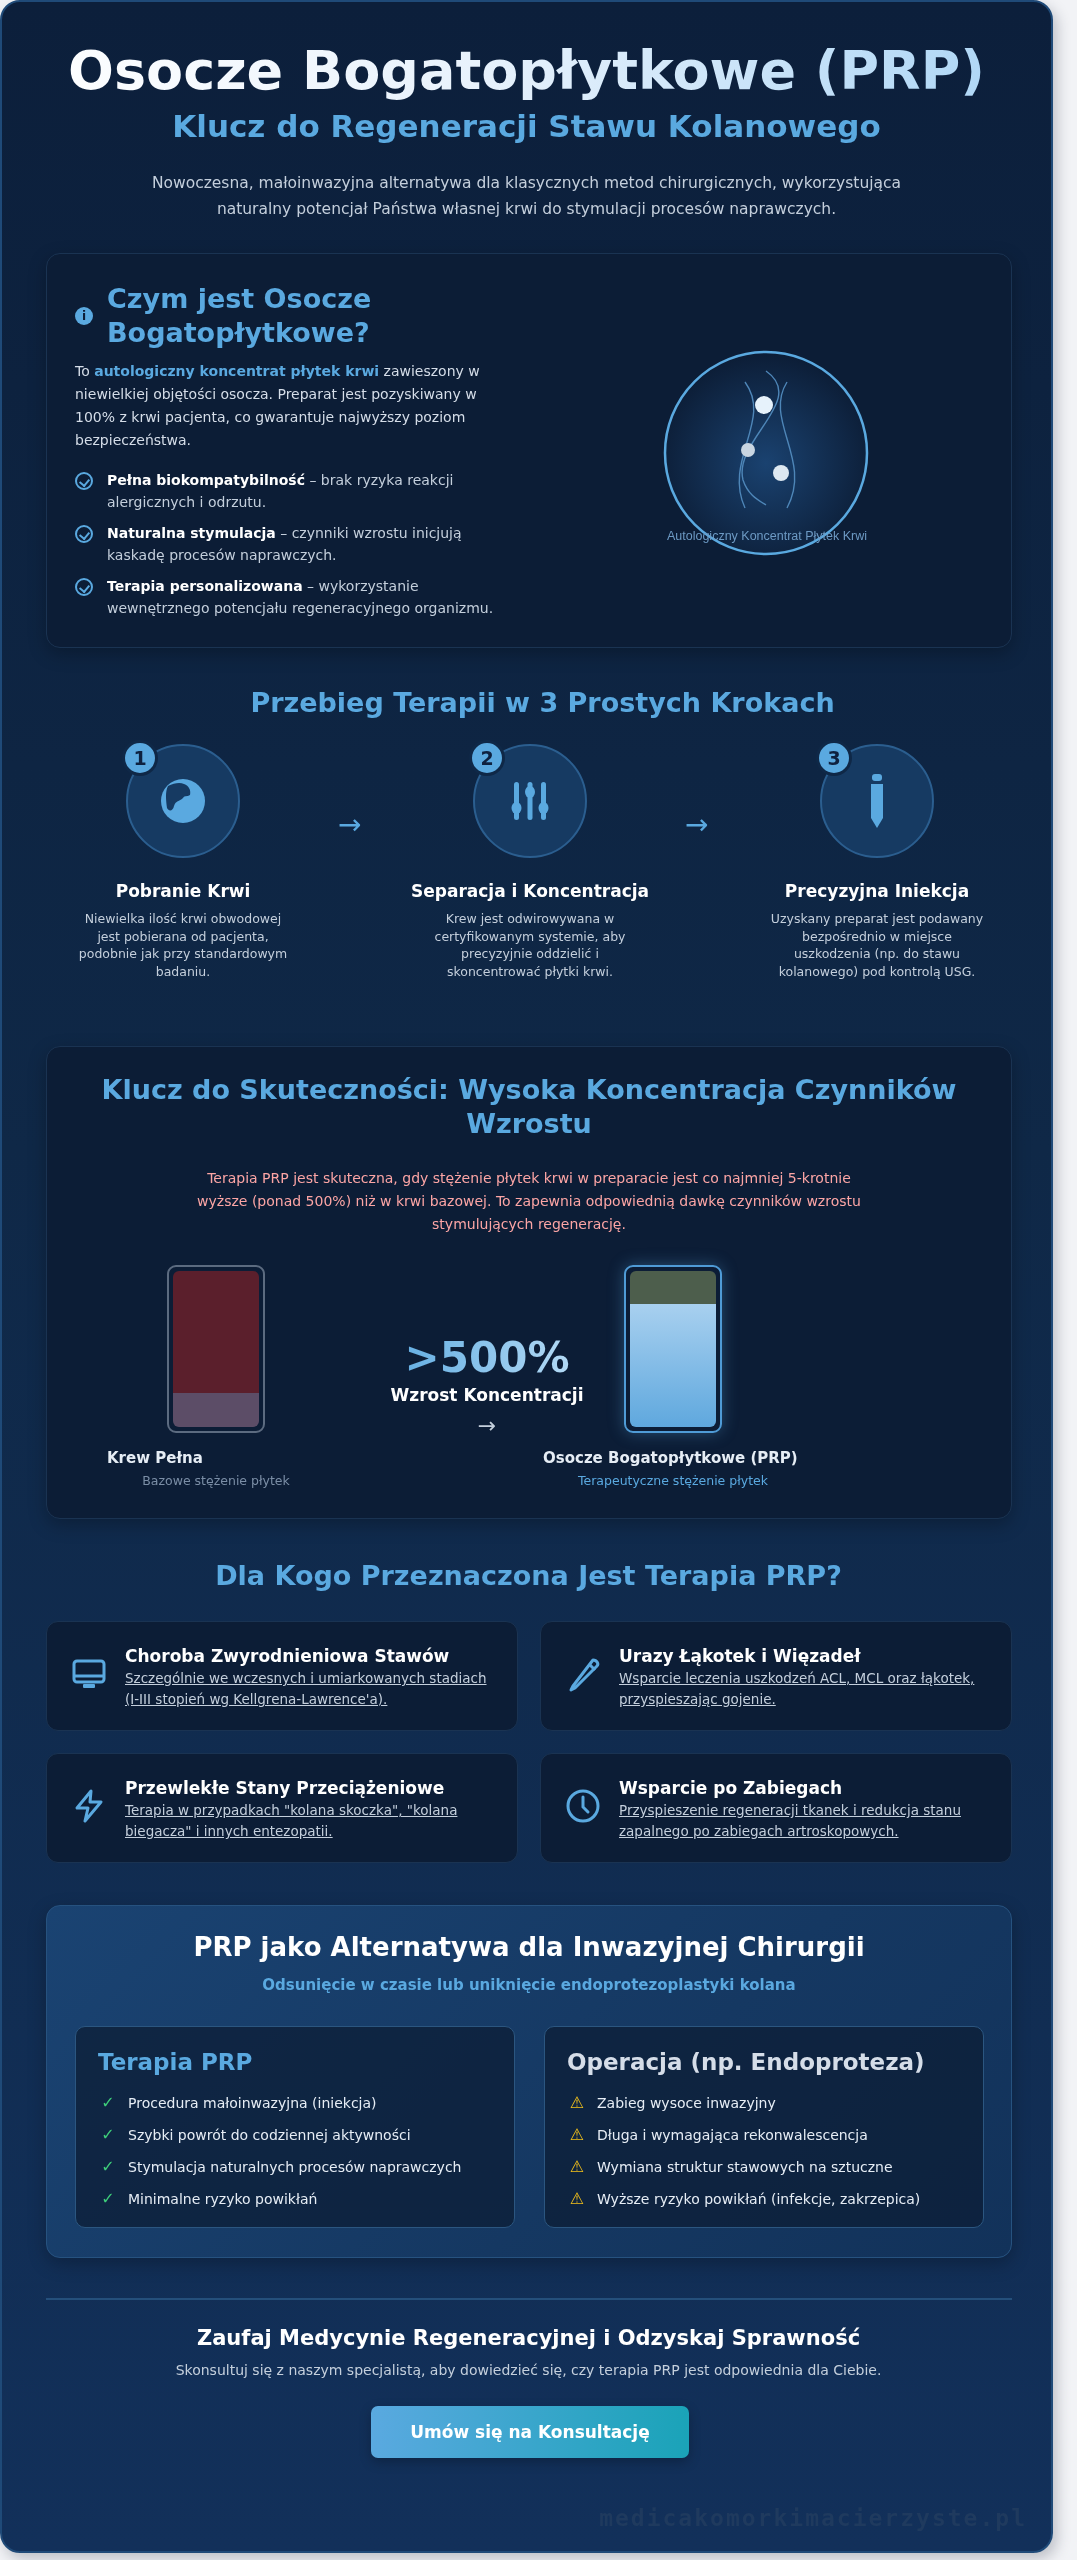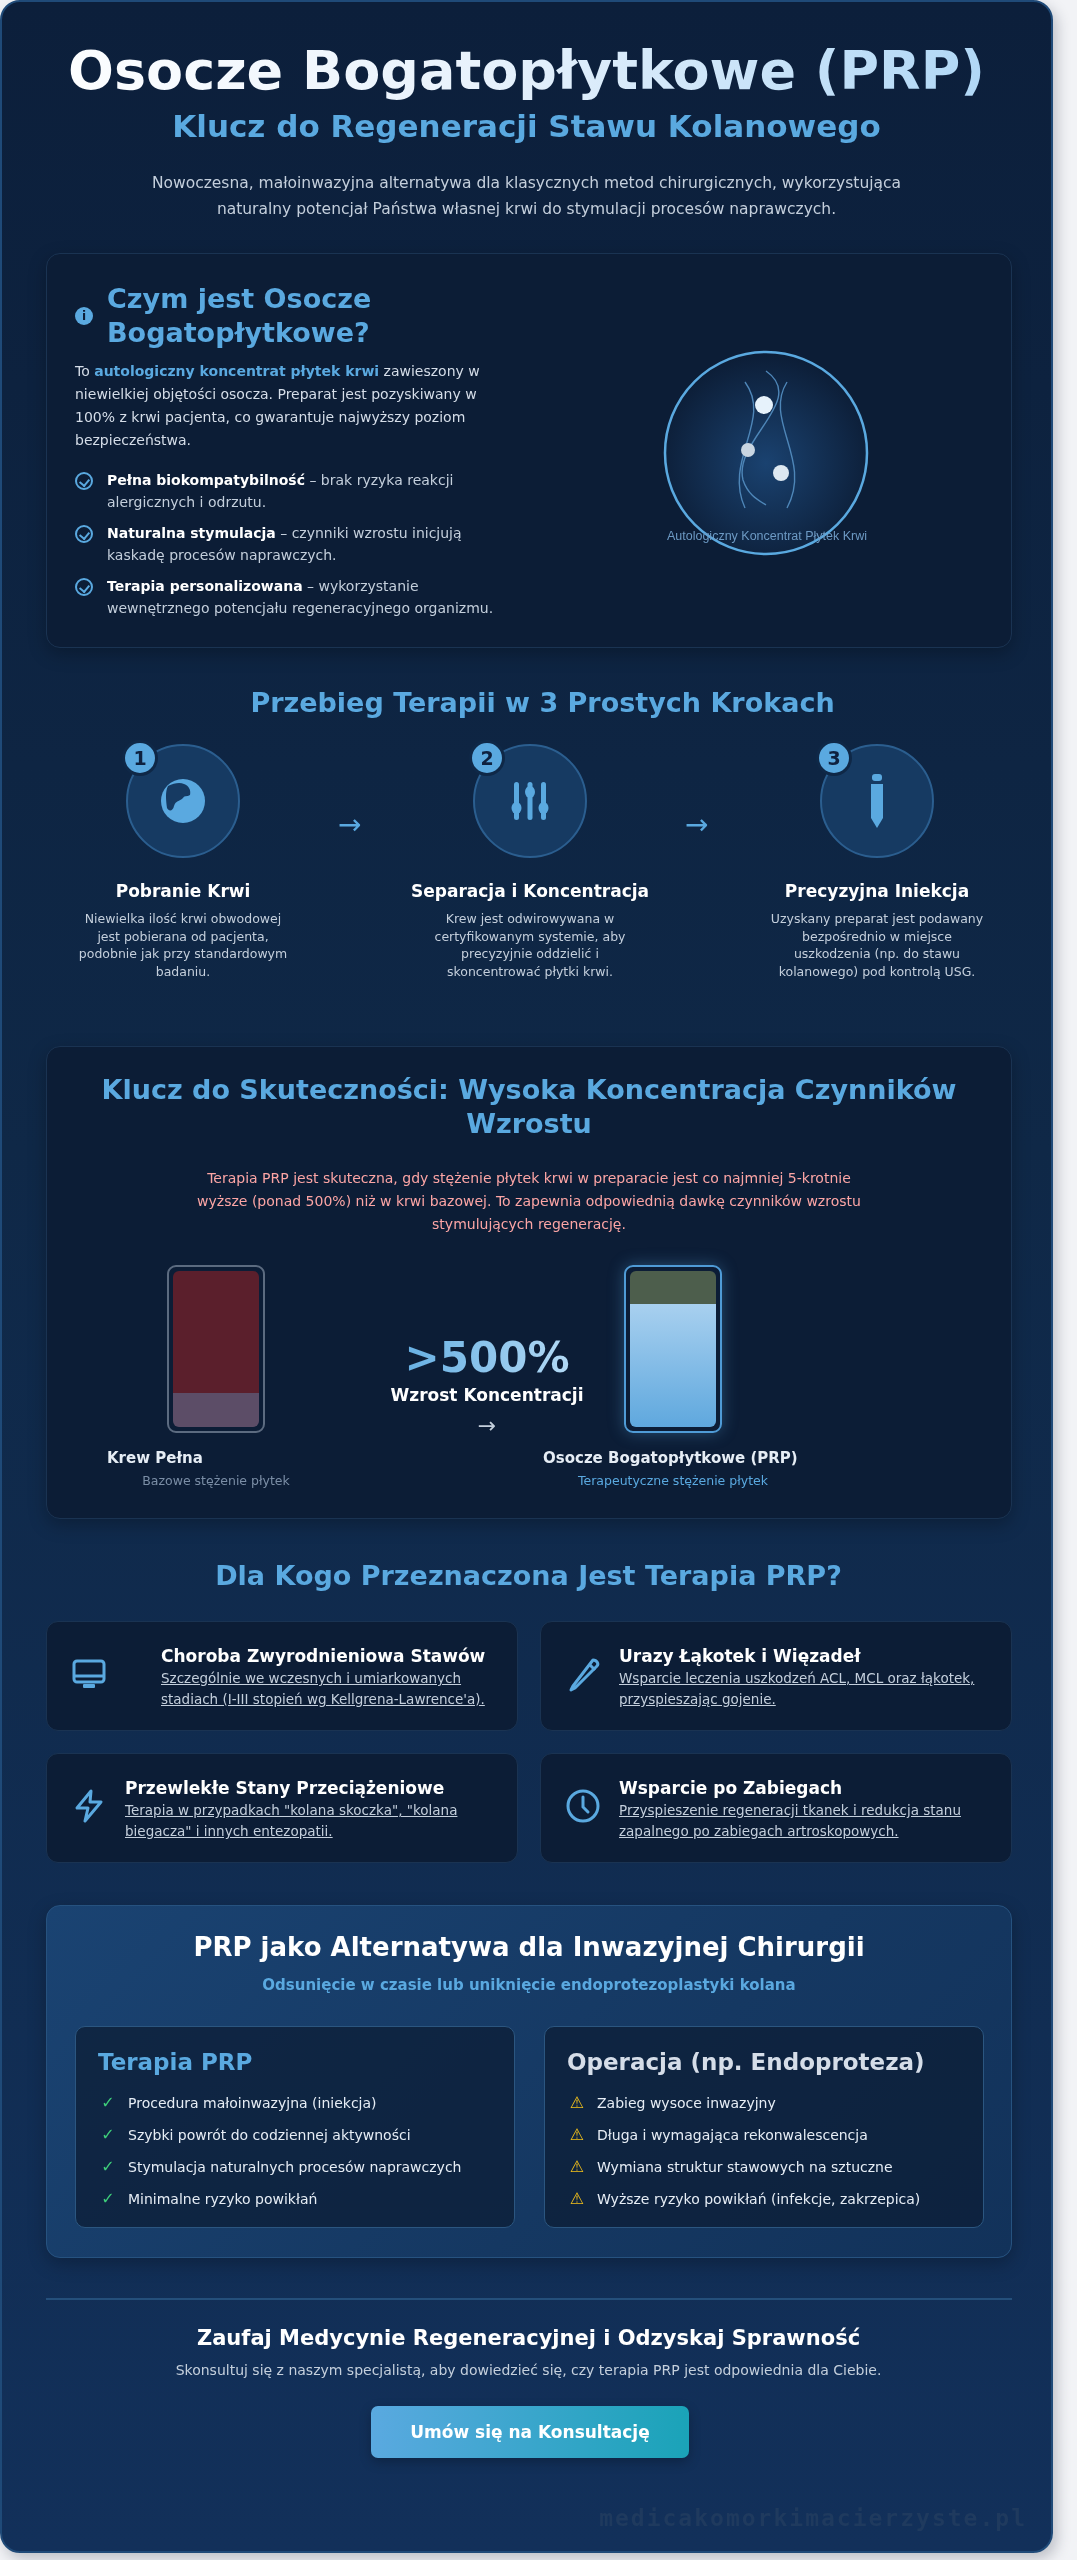--- a/index.html
+++ b/index.html
@@ -222,21 +222,21 @@
           <div class="top"></div>
           <div class="bot"></div>
         </div>
     </div>
     <div class="tube-label" style="left:496px; width:260px;">Osocze Bogatopłytkowe (PRP)</div>
     <div class="tube-sub prp" style="left:496px; width:260px;">Terapeutyczne stężenie płytek</div>
   </div>
 
   <h2 class="ind-title">Dla Kogo Przeznaczona Jest Terapia PRP?</h2>
 
-  <div class="ind-card" style="left:44px; top:1619px;gap:36px;">
+  <div class="ind-card" style="left:44px; top:1619px;">
     <svg class="ind-icon" viewBox="0 0 36 36">
       <rect x="3" y="5" width="30" height="21" rx="3" fill="none" stroke="#5aa9e0" stroke-width="3"></rect>
       <line x1="3" y1="20" x2="33" y2="20" stroke="#5aa9e0" stroke-width="3"></line>
       <rect x="12" y="28" width="12" height="4" rx="1" fill="#5aa9e0"></rect>
     </svg>
     <div>
       <div class="ind-name">Choroba Zwyrodnieniowa Stawów</div>
       <div class="ind-desc">Szczególnie we wczesnych i umiarkowanych stadiach (I-III stopień wg Kellgrena-Lawrence'a).</div>
     </div>
   </div>

